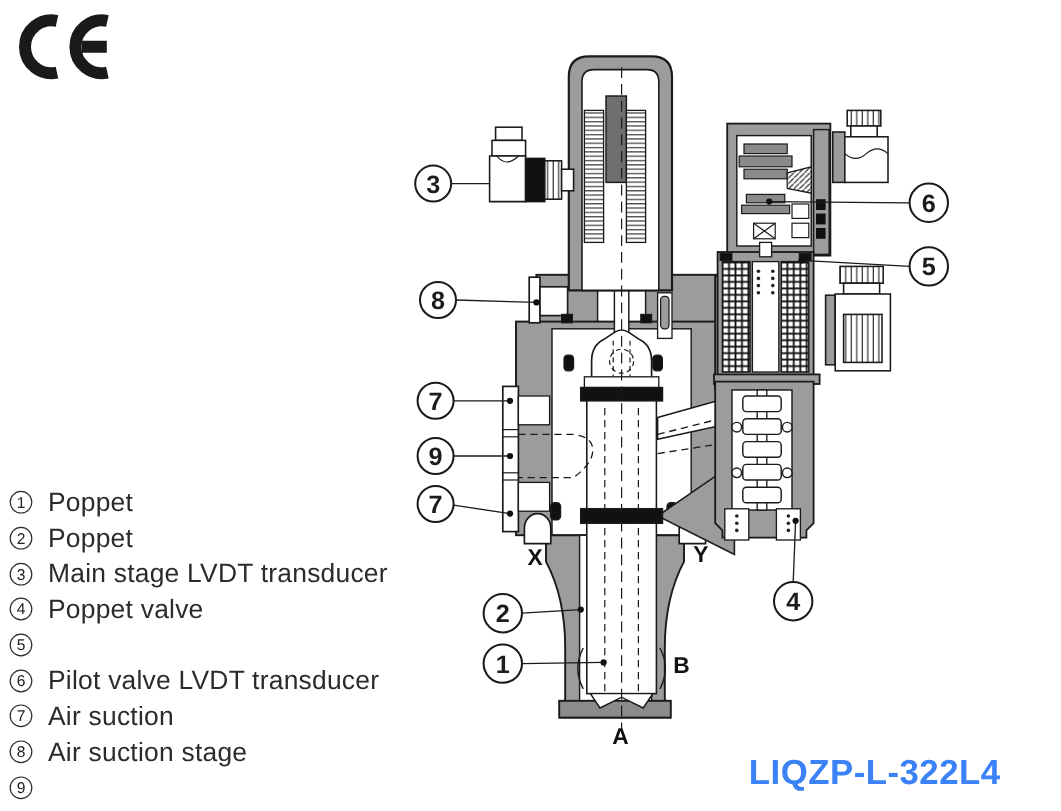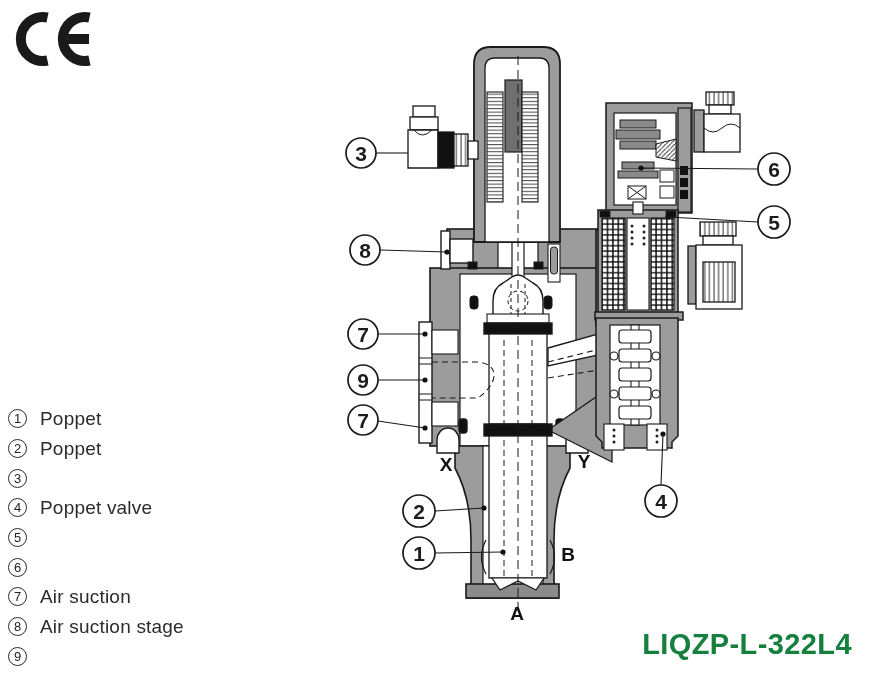--- a/index.html
+++ b/index.html
@@ -11,25 +11,25 @@
   
   .ce{position:absolute;left:12px;top:8px;}
   
   .legend{position:absolute;left:8px;top:404px;}
   .legend-row{display:flex;align-items:center;height:29.7px;}
   .legend-num{
     flex:0 0 auto;width:19px;height:19px;border:1.4px solid #2b2b2b;border-radius:50%;
     display:flex;align-items:center;justify-content:center;
     font-size:13px;color:#222;margin-right:13px;box-sizing:border-box;
   }
-  .legend-label{font-size:19px;color:#2b2b2b;letter-spacing:.2px;white-space:nowrap;}
+  .legend-label{font-size:22px;color:#2b2b2b;letter-spacing:.2px;white-space:nowrap;}
   
   .model{
-    position:absolute;left:624px;top:628px;width:228px;text-align:right;
-    font-size:29px;font-weight:bold;color:#15803d;letter-spacing:.4px;white-space:nowrap;
+    position:absolute;left:624px;top:628px;width:228px;text-align:left;
+    font-size:29px;font-weight:bold;color:#3b82f6;letter-spacing:.4px;white-space:nowrap;
   }
   .diagram{position:absolute;left:0;top:0;}
   svg text{font-family:"Liberation Sans", sans-serif;}
   .callout-num{font-size:21px;font-weight:bold;fill:#1c1c1c;}
   .port-label{font-size:19px;font-weight:bold;fill:#111;}
 </style>
 </head>
 <body>
 
 <div class="ce">
@@ -47,30 +47,32 @@
   <div class="legend-row">
     <span class="legend-num">1</span>
     <span class="legend-label">Poppet</span>
   </div>
   <div class="legend-row">
     <span class="legend-num">2</span>
     <span class="legend-label">Poppet</span>
   </div>
   <div class="legend-row">
     <span class="legend-num">3</span>
+    <span class="legend-label">Main stage LVDT transducer</span>
   </div>
   <div class="legend-row">
     <span class="legend-num">4</span>
     <span class="legend-label">Poppet valve</span>
   </div>
   <div class="legend-row">
     <span class="legend-num">5</span>
   </div>
   <div class="legend-row">
     <span class="legend-num">6</span>
+    <span class="legend-label">Pilot valve LVDT transducer</span>
   </div>
   <div class="legend-row">
     <span class="legend-num">7</span>
     <span class="legend-label">Air suction</span>
   </div>
   <div class="legend-row">
     <span class="legend-num">8</span>
     <span class="legend-label">Air suction stage</span>
   </div>
   <div class="legend-row">

